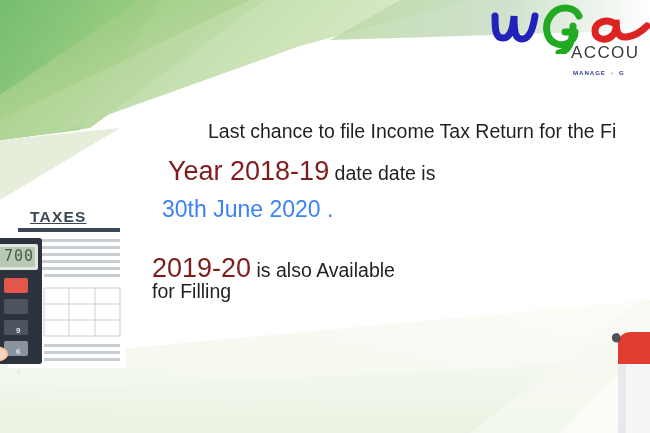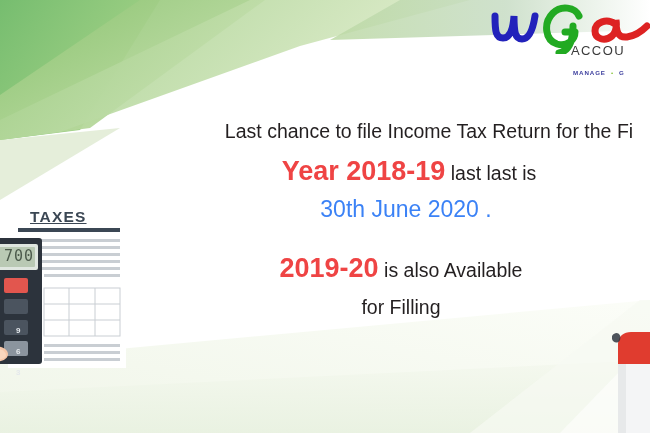--- a/index.html
+++ b/index.html
@@ -33,21 +33,21 @@
   .logo-mark {
     position: absolute;
     left: 0; top: 0;
     width: 163px; height: 52px;
   }
   .logo-word {
     position: absolute;
     left: 84px;
     top: 42px;
     font-family: "Liberation Sans", sans-serif;
-    font-size: 13px;
+    font-size: 17px;
     letter-spacing: 1.4px;
     color: #3b3b3b;
     white-space: nowrap;
     line-height: 1;
   }
   .logo-tag {
     position: absolute;
     left: 86px;
     top: 68px;
     font-family: "Liberation Sans", sans-serif;
@@ -103,37 +103,37 @@
 
   
   #bottle { position: absolute; left: 612px; top: 330px; width: 38px; height: 103px; }
 
   
   #message {
     position: absolute;
     left: 150px;
     top: 122px;
     width: 500px;
-    text-align: center;
+    text-align: left;
   }
   .msg-line {
     white-space: nowrap;
     line-height: 1;
     color: #231f20;
   }
   .l1 { font-size: 19.5px; margin-left: 58px; margin-bottom: 16px; }
   .l2 { font-size: 19.5px; margin-left: 18px; margin-bottom: 13px; }
   .l3 { font-size: 23px;   margin-left: 12px; margin-bottom: 34px; color: #3b82f6; }
   .l4 { font-size: 19.5px; margin-left: 2px;  margin-bottom: 14px; }
-  .l5 { font-size: 19.5px; margin-left: 2px;  margin-bottom: 16px; }
+  .l5 { font-size: 19.5px; margin-left: 2px;  margin-bottom: 0; }
   .l6 { font-size: 19.5px; margin-left: 2px; }
 
   .big-red {
-    color: #ef4444;
-    font-weight: bold;
+    color: #7f1d1d;
+    font-weight: normal;
     font-size: 27px;
   }
   .dark { color: #231f20; }
 </style>
 </head>
 <body>
 
 <div id="banner">
 
   <div class="bg-layer">
@@ -261,21 +261,21 @@
     <path d="M6,14 C6,6 12,2 19,2 L38,2 L38,103 L6,103 Z" fill="#e03c2f"></path>
     <path d="M6,34 L38,34 L38,103 L6,103 Z" fill="#f4f5f6"></path>
     <path d="M6,34 L14,34 L14,103 L6,103 Z" fill="#e7e9ea"></path>
     <path d="M0,6 C4,0 10,4 8,10 C6,14 1,13 0,9 Z" fill="#2f3640" opacity="0.85"></path>
   </svg>
 
   <div id="message">
     <div class="msg-line l1">Last chance to file Income Tax Return for the Fi</div>
 
     <div class="msg-line l2">
-      <span class="big-red">Year 2018-19</span><span class="dark"> last last is</span>
+      <span class="big-red">Year 2018-19</span><span class="dark"> date date is</span>
     </div>
 
     <div class="msg-line l3">30th June 2020 .</div>
 
 
     <div class="msg-line l5">
       <span class="big-red">2019-20</span><span class="dark"> is also Available</span>
     </div>
 
     <div class="msg-line l6">for Filling</div>

